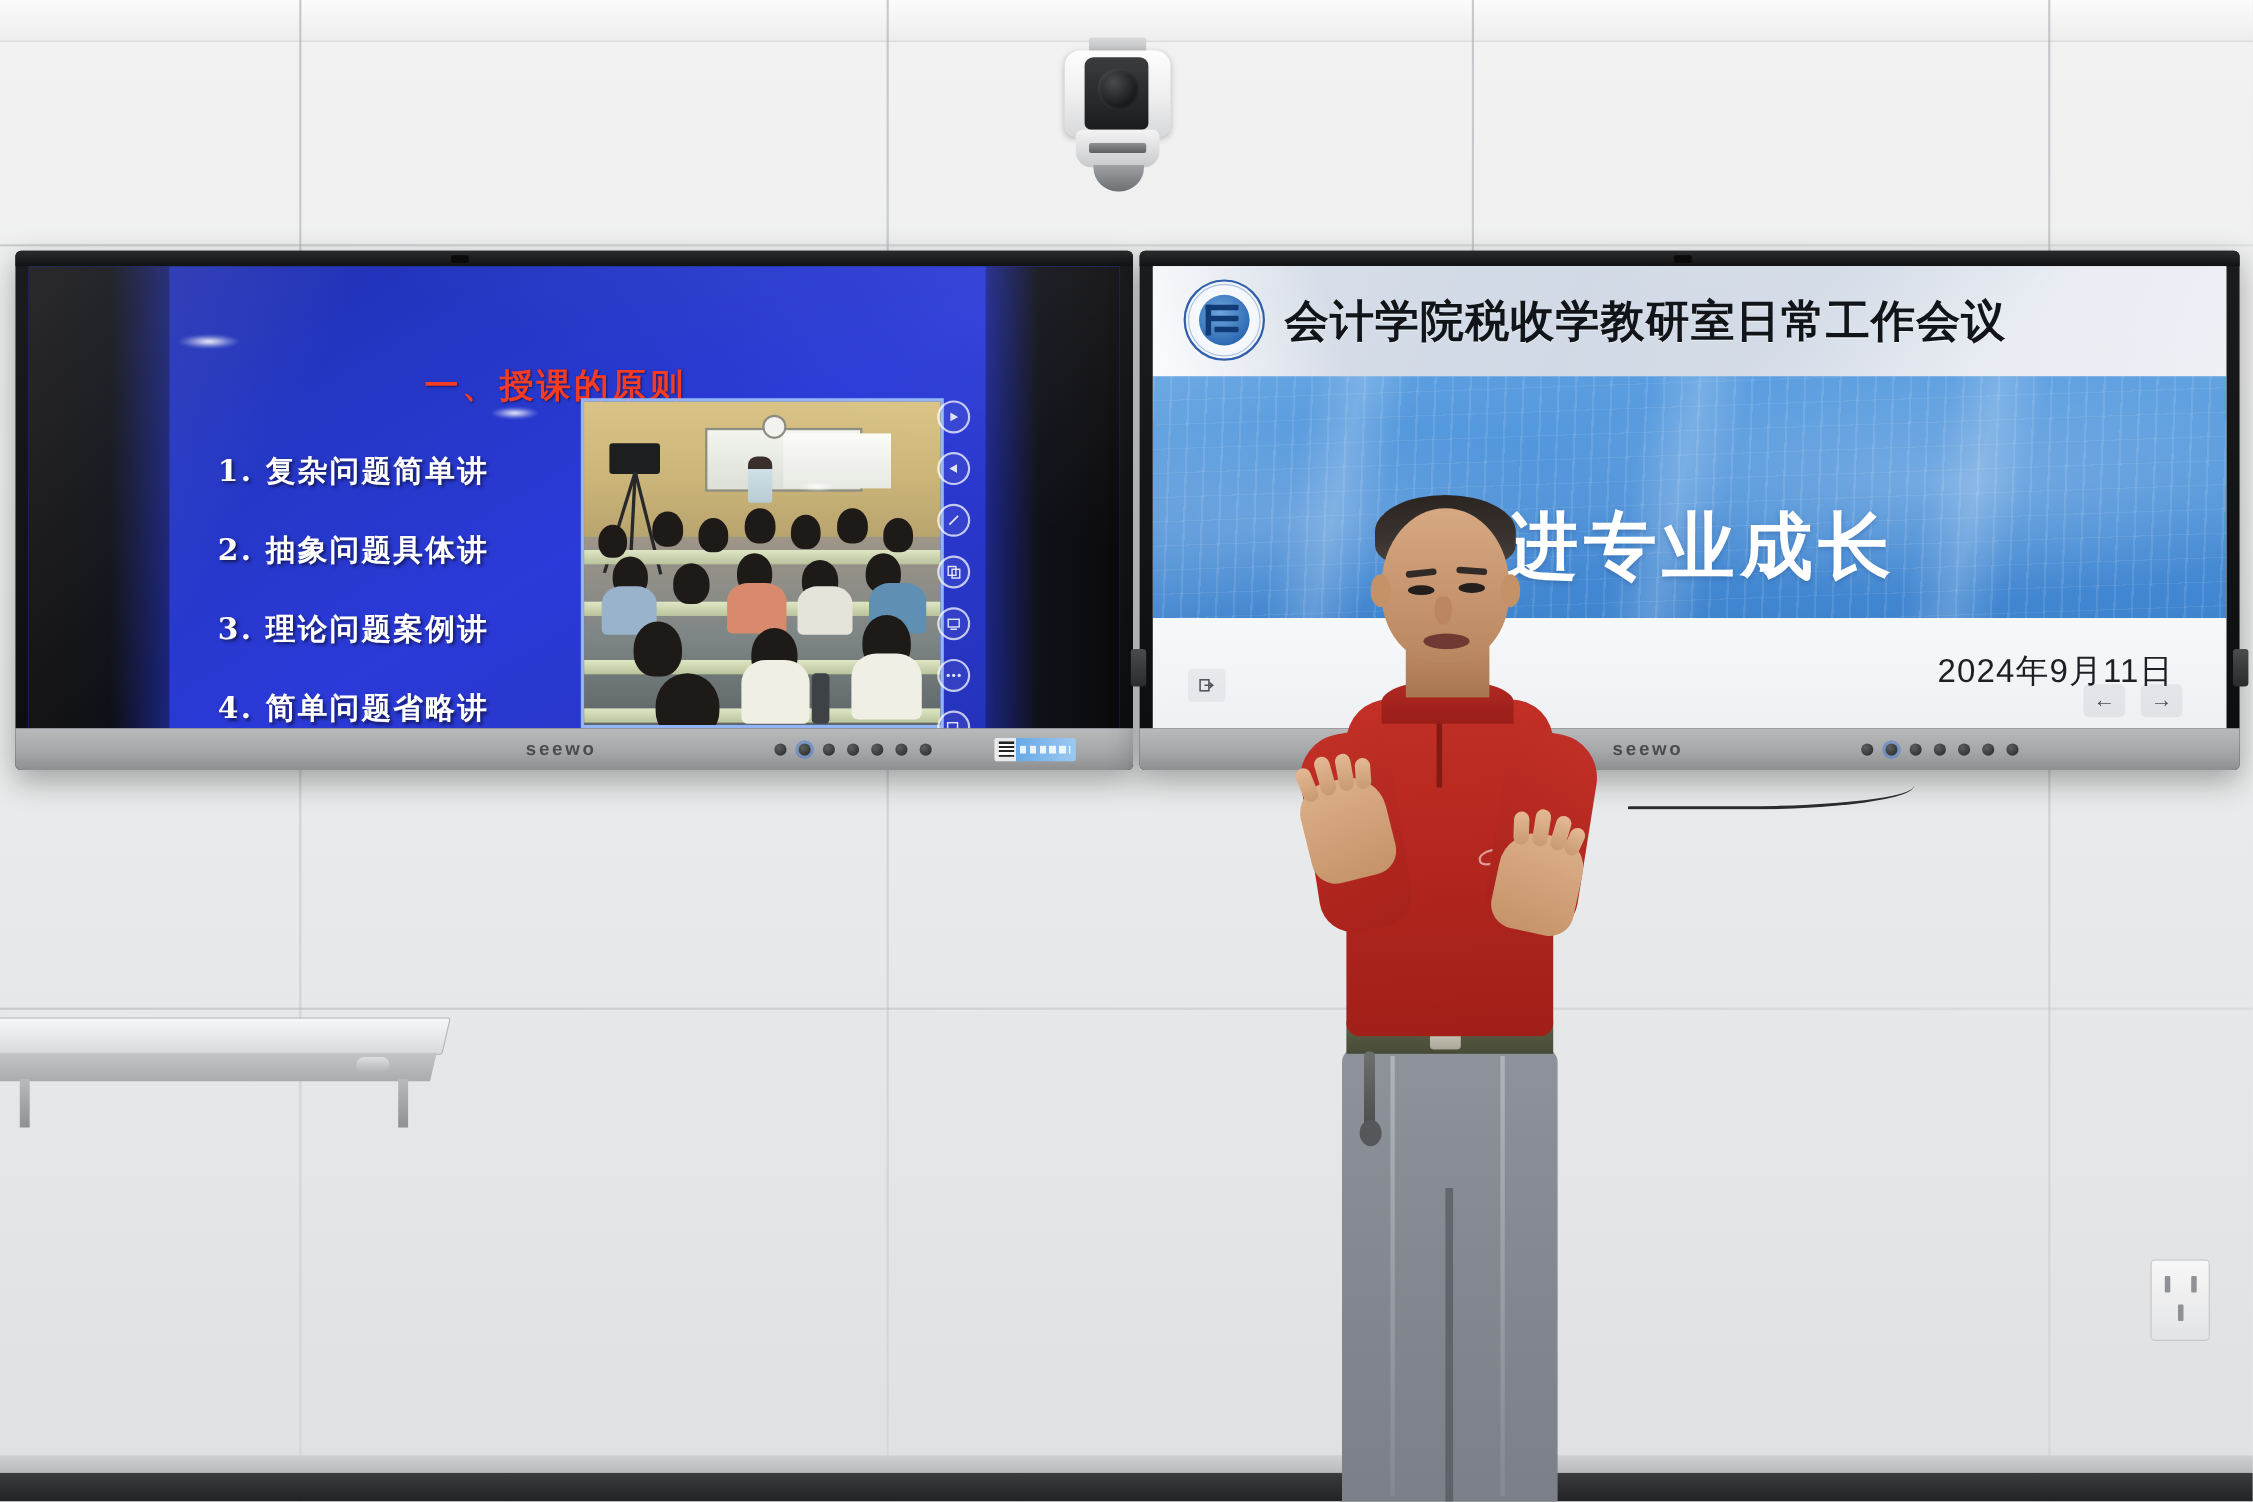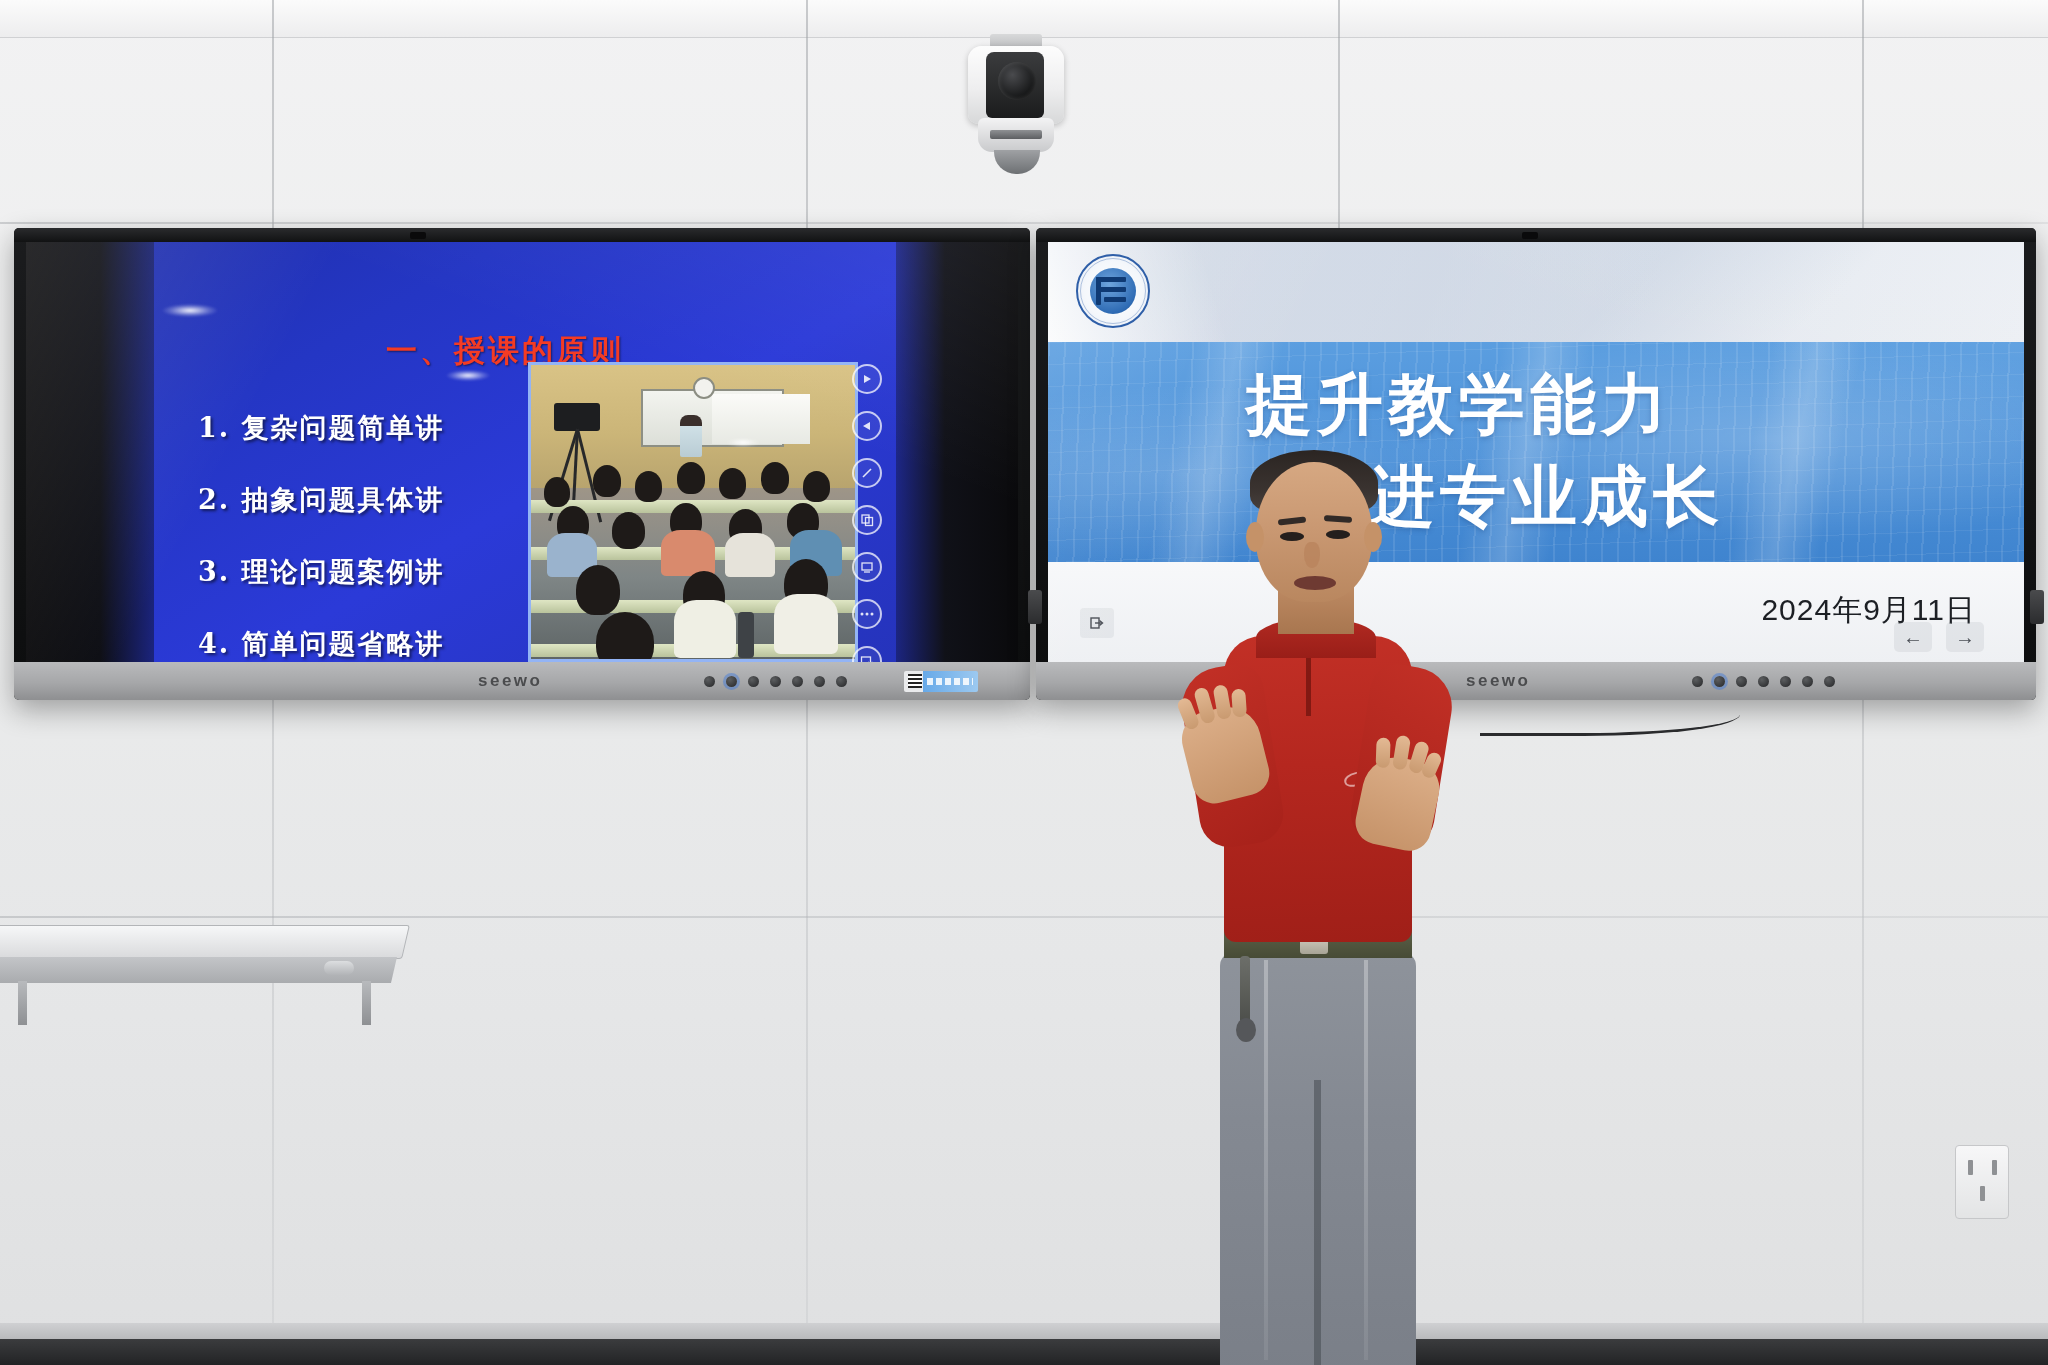--- a/index.html
+++ b/index.html
@@ -636,27 +636,27 @@
       <div class="rs-header">
         <div class="rs-logo">
           <div class="rs-logo-ring-text"></div>
           <div class="rs-logo-inner">
             <div class="rs-logo-bar" style="left:6px;top:9px;width:30px;"></div>
             <div class="rs-logo-bar" style="left:10px;top:19px;width:26px;"></div>
             <div class="rs-logo-bar" style="left:14px;top:29px;width:22px;"></div>
             <div class="rs-logo-bar" style="left:6px;top:9px;width:5px;height:28px;"></div>
           </div>
         </div>
+        <div class="rs-header-title">会计学院税收学教研室日常工作会议</div>
       </div>
 
       <div class="rs-hero">
         <div class="rs-hero-shaft" style="left:120px;"></div>
         <div class="rs-hero-shaft" style="left:430px;"></div>
         <div class="rs-hero-shaft" style="left:700px;"></div>
-        <div class="rs-hero-line1">提升教学能力</div>
         <div class="rs-hero-line2">促进专业成长</div>
       </div>
 
       <div class="rs-footer">
         <div class="rs-date">2024年9月11日</div>
         <div class="rs-nav">
           <div class="rs-nav-btn">←</div>
           <div class="rs-nav-btn">→</div>
         </div>
         <div class="rs-share-btn">

